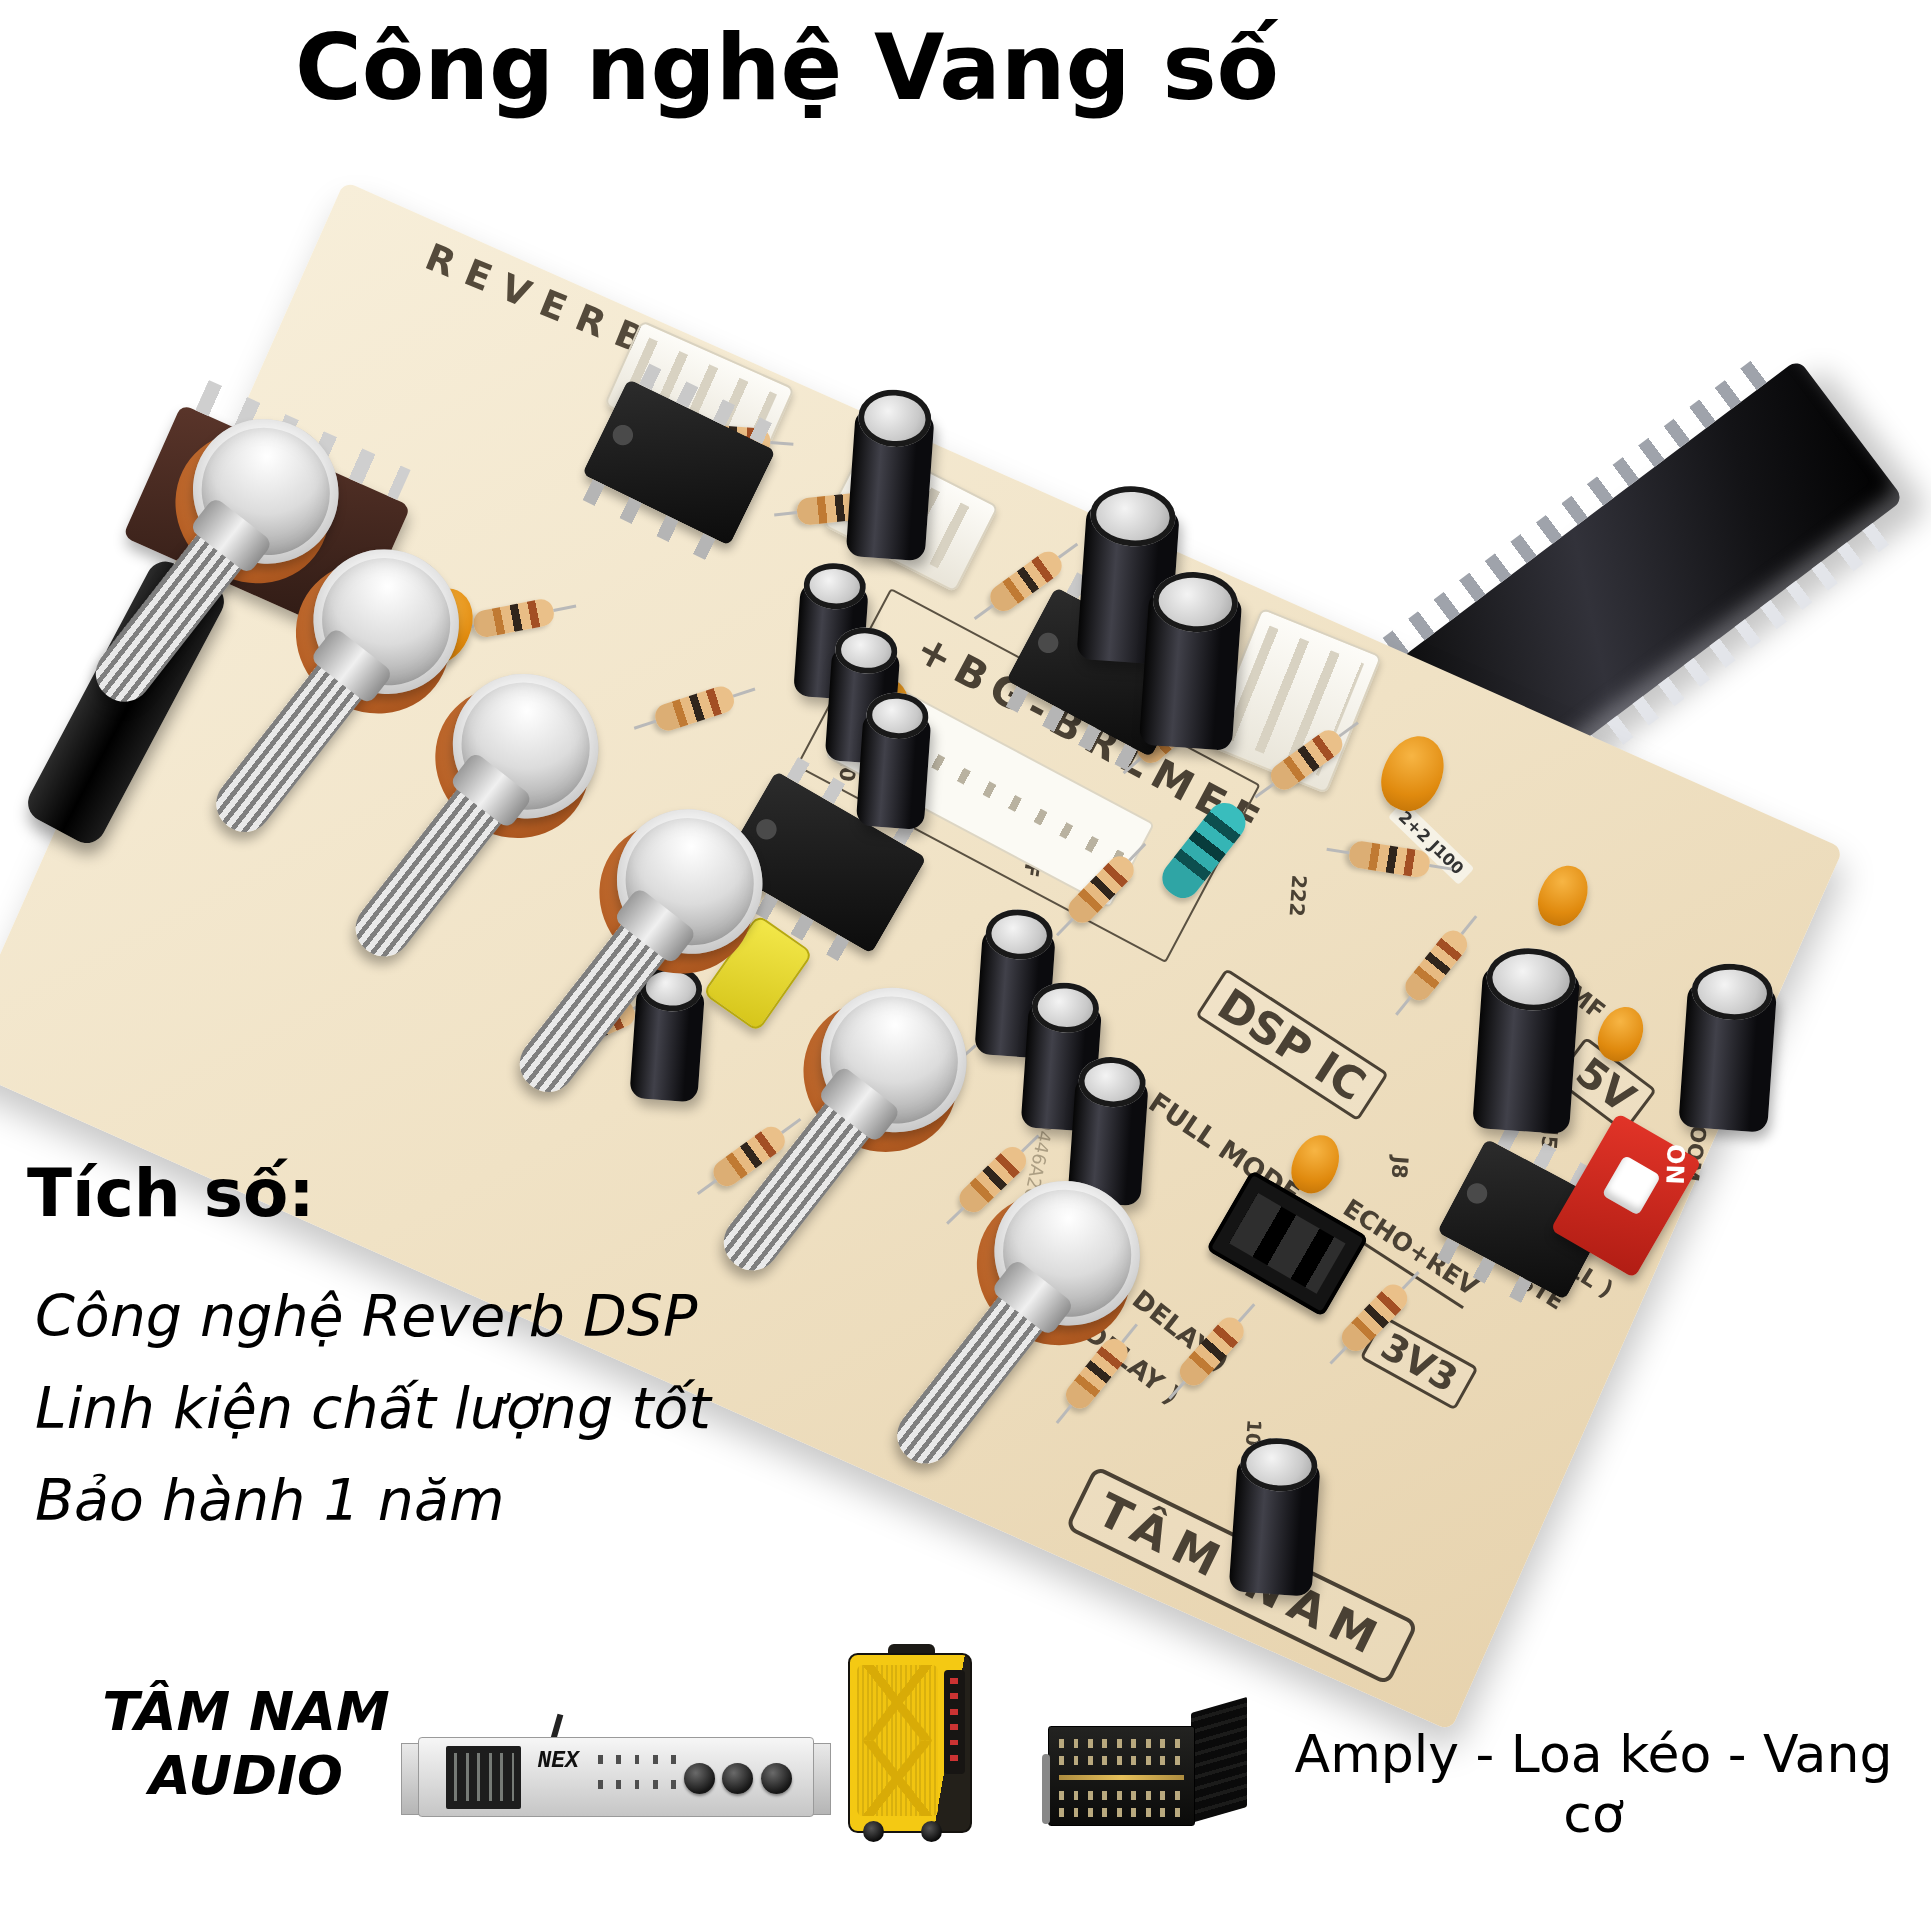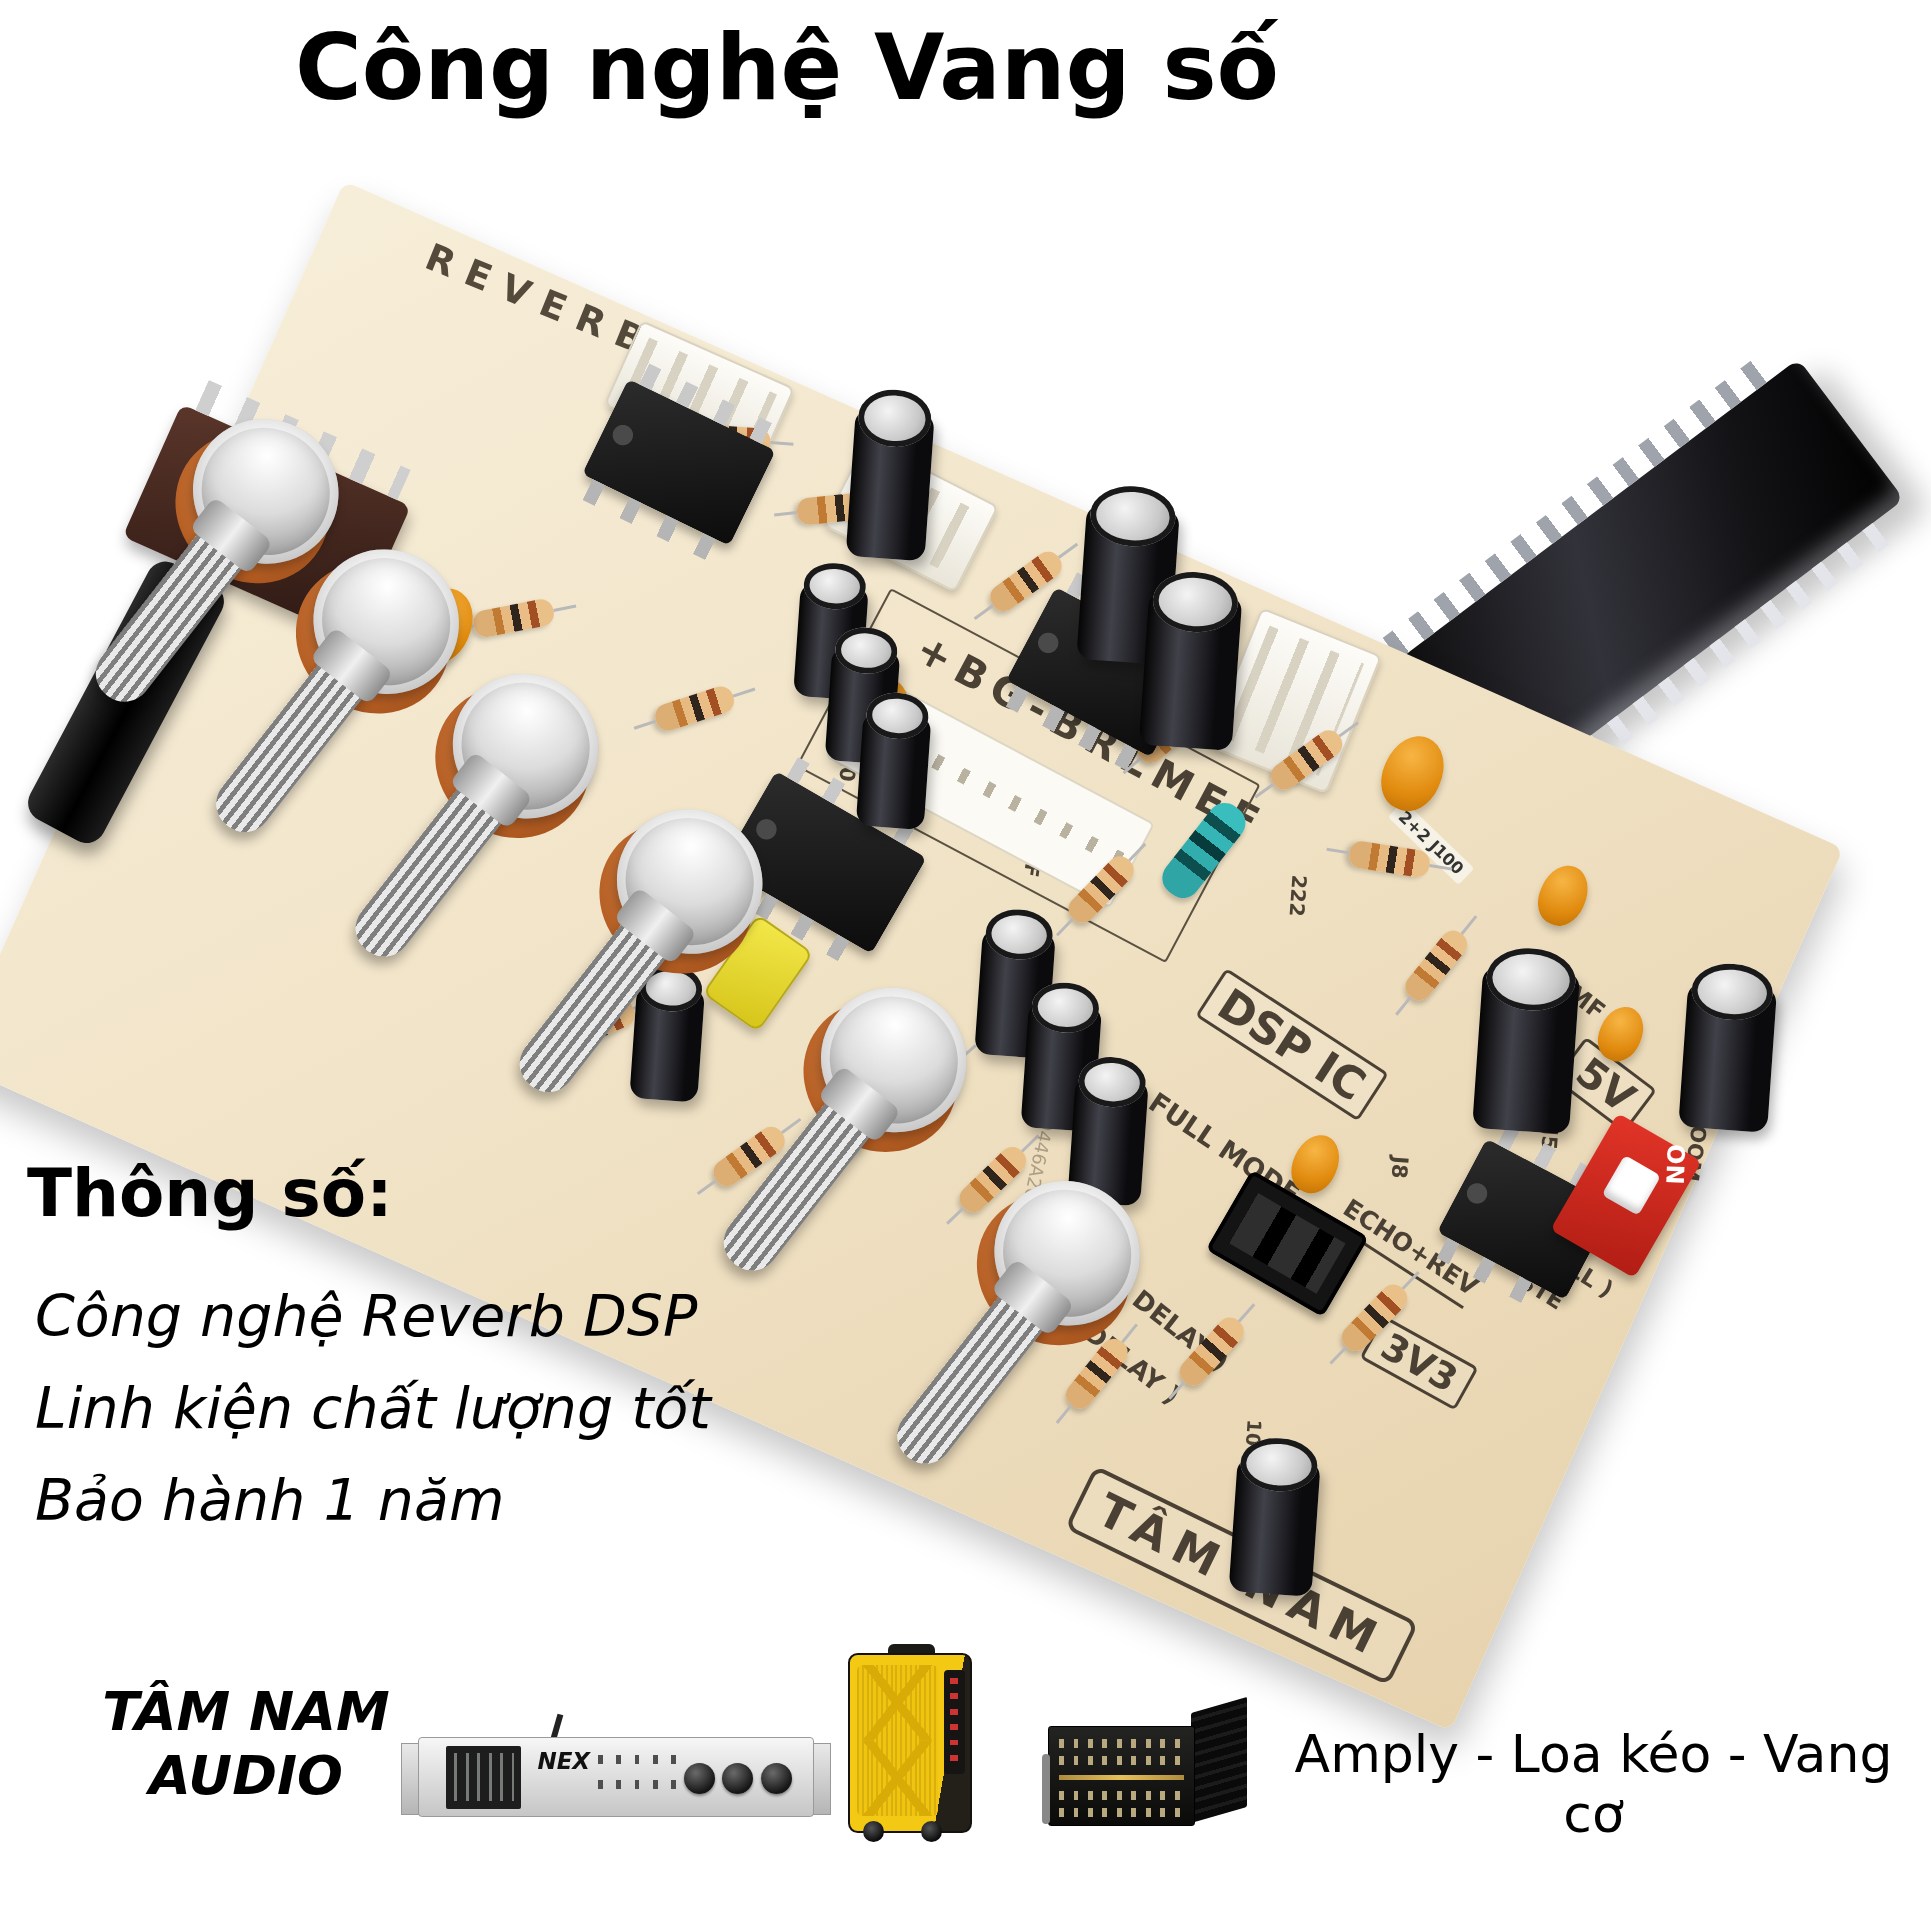--- a/index.html
+++ b/index.html
@@ -116,21 +116,21 @@
        border-radius:11.6px;
        box-shadow:inset 0 -17.4px 19.3px -5.8px rgba(205,205,212,.38), 15.4px 23px 29px rgba(0,0,0,.22);}
   .chip-body::before{content:"";position:absolute;left:25px;right:25px;top:-27px;height:27px;
        background:repeating-linear-gradient(90deg,#9fa3ab 0 12.6px,transparent 12.6px 32px);}
   .chip-body::after{content:"";position:absolute;left:25px;right:25px;bottom:-27px;height:27px;
        background:repeating-linear-gradient(90deg,#e3e5ea 0 12.6px,transparent 12.6px 32px);}
   .chip-dimple{position:absolute;left:41px;bottom:19.3px;width:29px;height:29px;border-radius:50%;
        background:radial-gradient(circle at 40% 35%,#3d3d3d,#050505);}
 
   
-  .rack{position:absolute;left:401px;top:1733px;width:430px;height:92px;z-index:30;}
+  .rack{position:absolute;left:401px;top:1733px;width:430px;height:92px;z-index:30;font-family:Liberation Mono, monospace;}
   .rack-ear{position:absolute;top:9.7px;width:17.4px;height:70px;background:linear-gradient(180deg,#e9e9e9,#b5b5b5);border:1px solid #999;}
   .rack-body{position:absolute;left:17.4px;right:17.4px;top:3.9px;bottom:7.7px;border-radius:3.9px;
        background:linear-gradient(180deg,#f6f6f6,#c6c6c6);border:1.9px solid #9a9a9a;}
   .rack-black{position:absolute;left:27px;top:7.7px;bottom:7.7px;width:75px;background:#1d1d1d;border-radius:1.9px;}
   .rack-black::after{content:"";position:absolute;inset:7.7px;
        background:repeating-linear-gradient(90deg,#cfd8cf 0 2.9px,transparent 2.9px 11.6px);opacity:.5;}
   .rack-logo{position:absolute;left:118px;top:9.7px;font-weight:bold;font-style:italic;font-size:23px;color:#111;}
   .rack-dots{position:absolute;left:179px;right:130px;height:8.7px;
        background:repeating-linear-gradient(90deg,#4e4e4e 0 4.8px,transparent 4.8px 18.3px);}
   .rack-knob{position:absolute;top:25px;width:31px;height:31px;border-radius:50%;
@@ -339,21 +339,21 @@
       <div class="dipsw-slider"></div>
     </div>
   </div>
 
   <div class="chip">
     <div class="chip-body">
       <div class="chip-dimple"></div>
     </div>
   </div>
 
-  <div class="specs-heading">Thông số:</div>
+  <div class="specs-heading">Tích số:</div>
   <div class="specs-list">
     <div>Công nghệ Reverb DSP</div>
     <div>Linh kiện chất lượng tốt</div>
     <div>Bảo hành 1 năm</div>
   </div>
 
   <div class="brand">
     <div>TÂM NAM</div>
     <div>AUDIO</div>
   </div>

